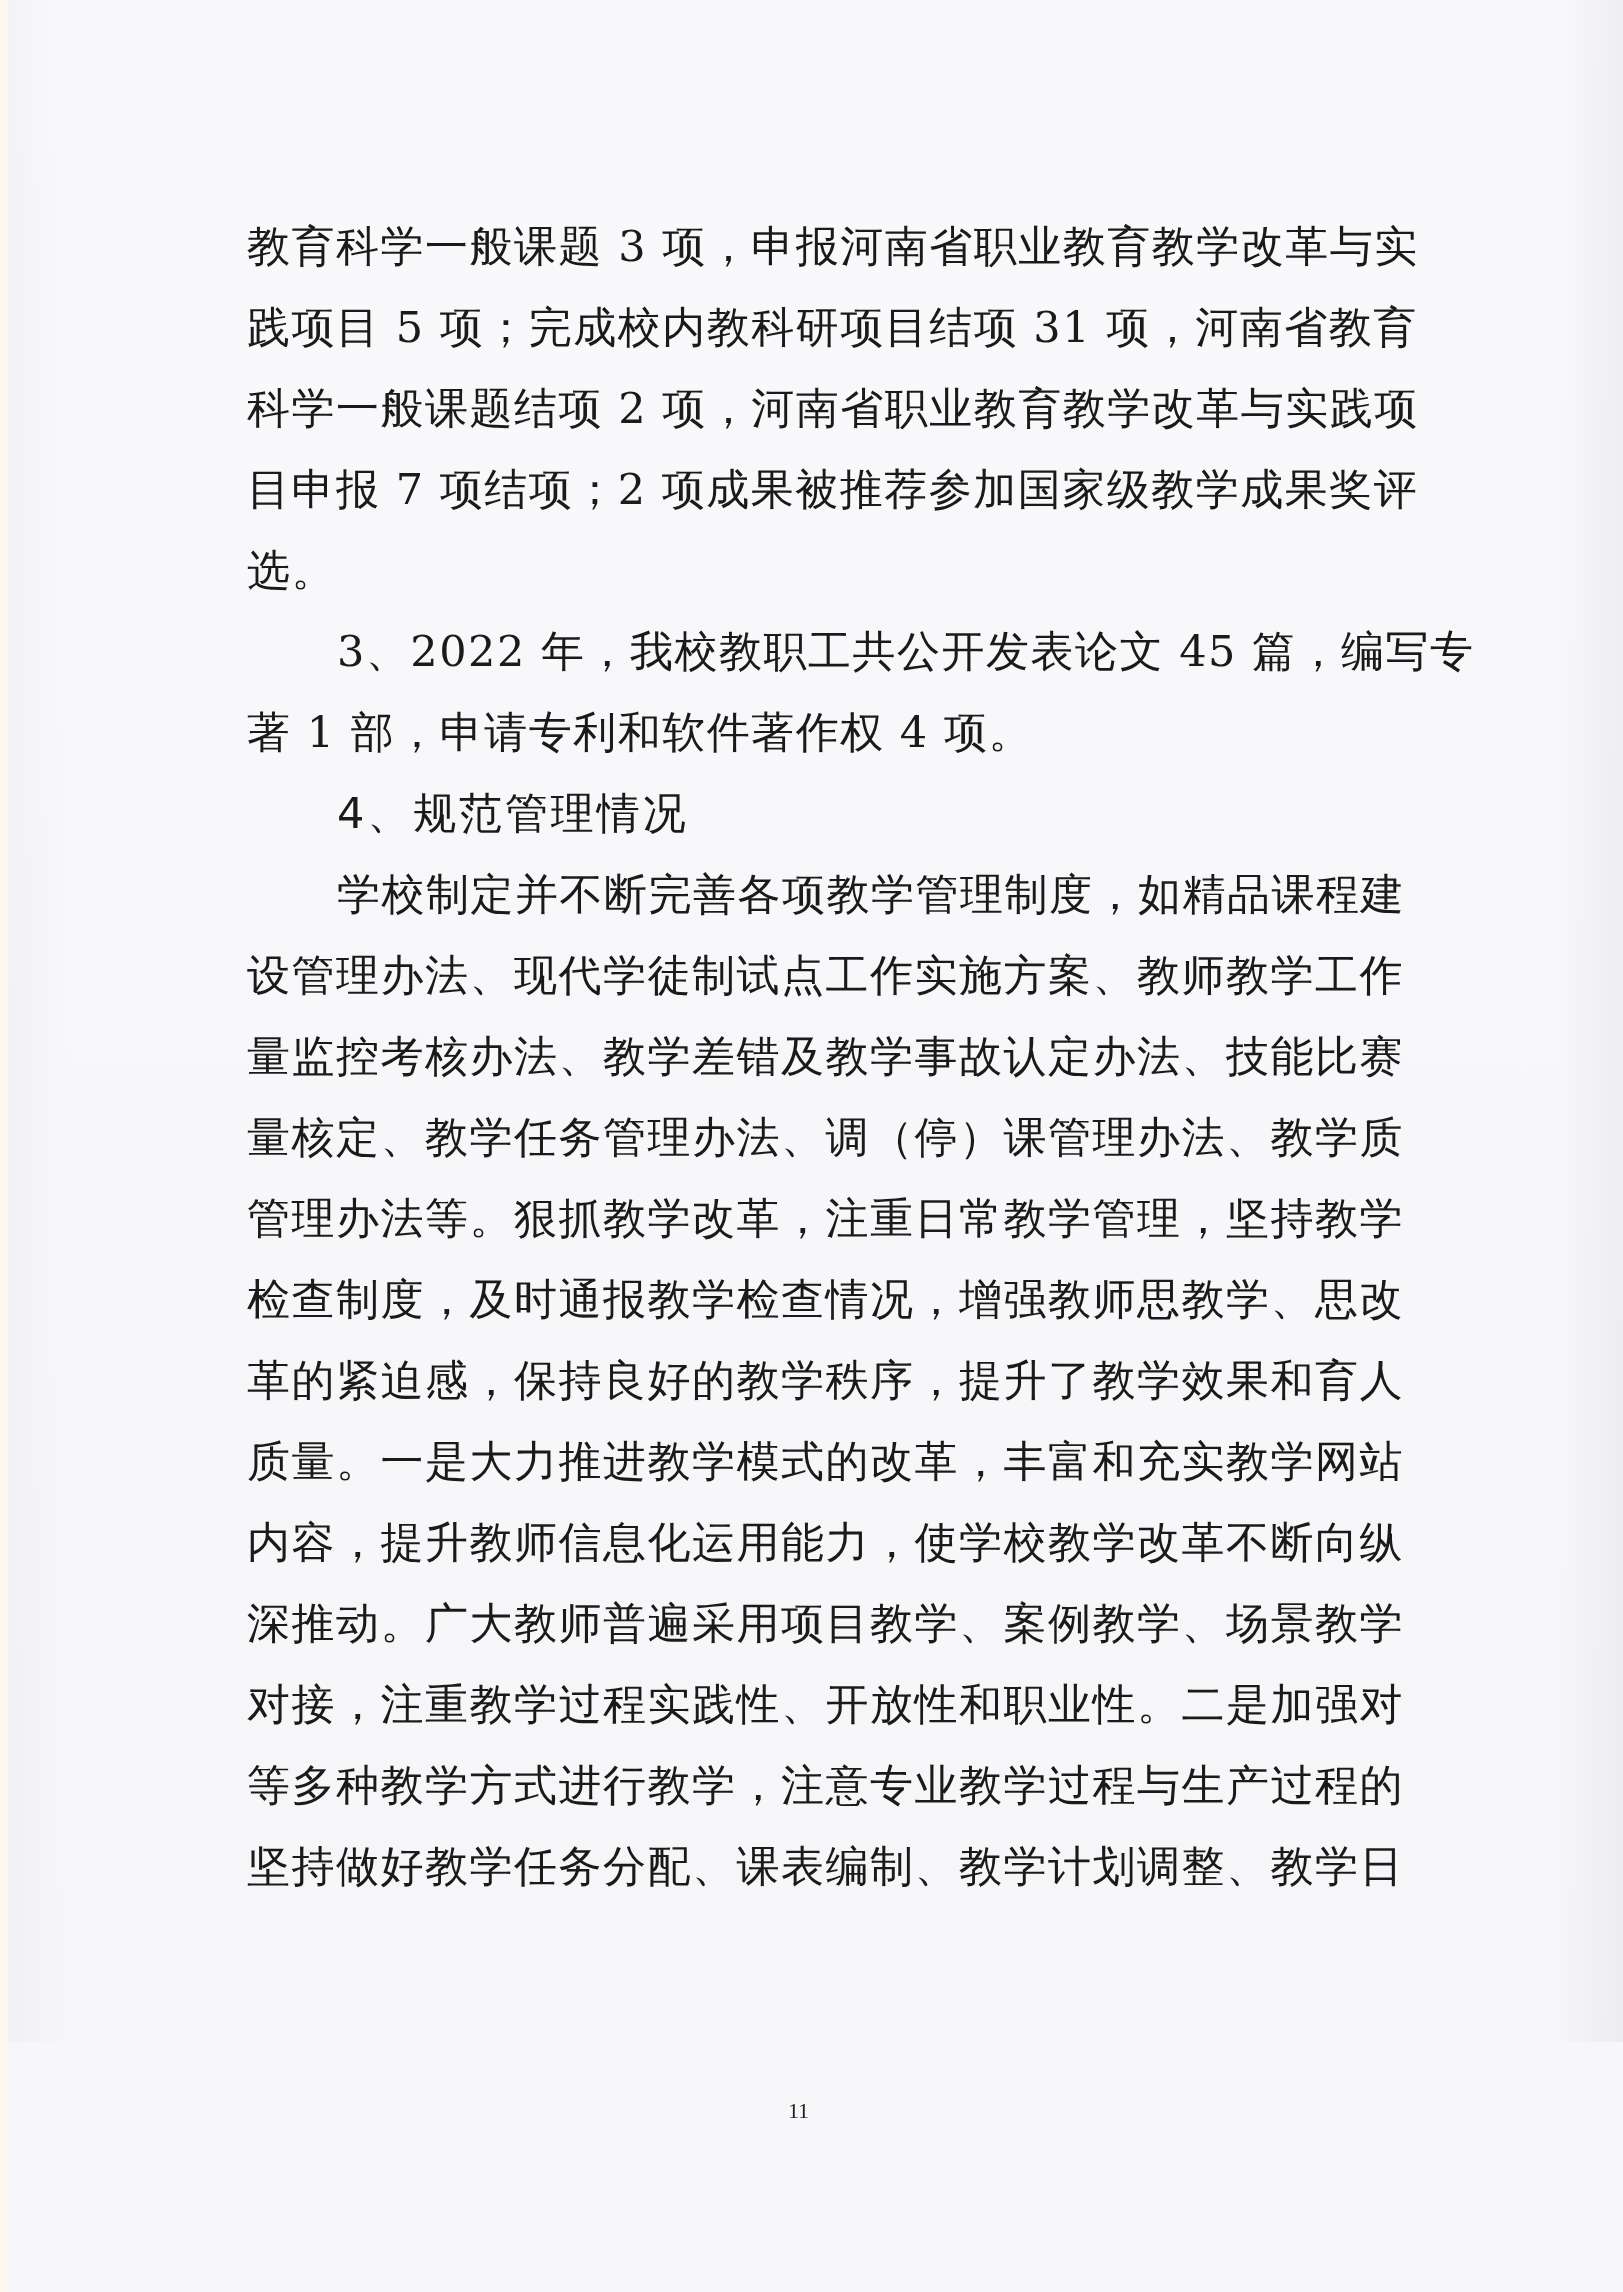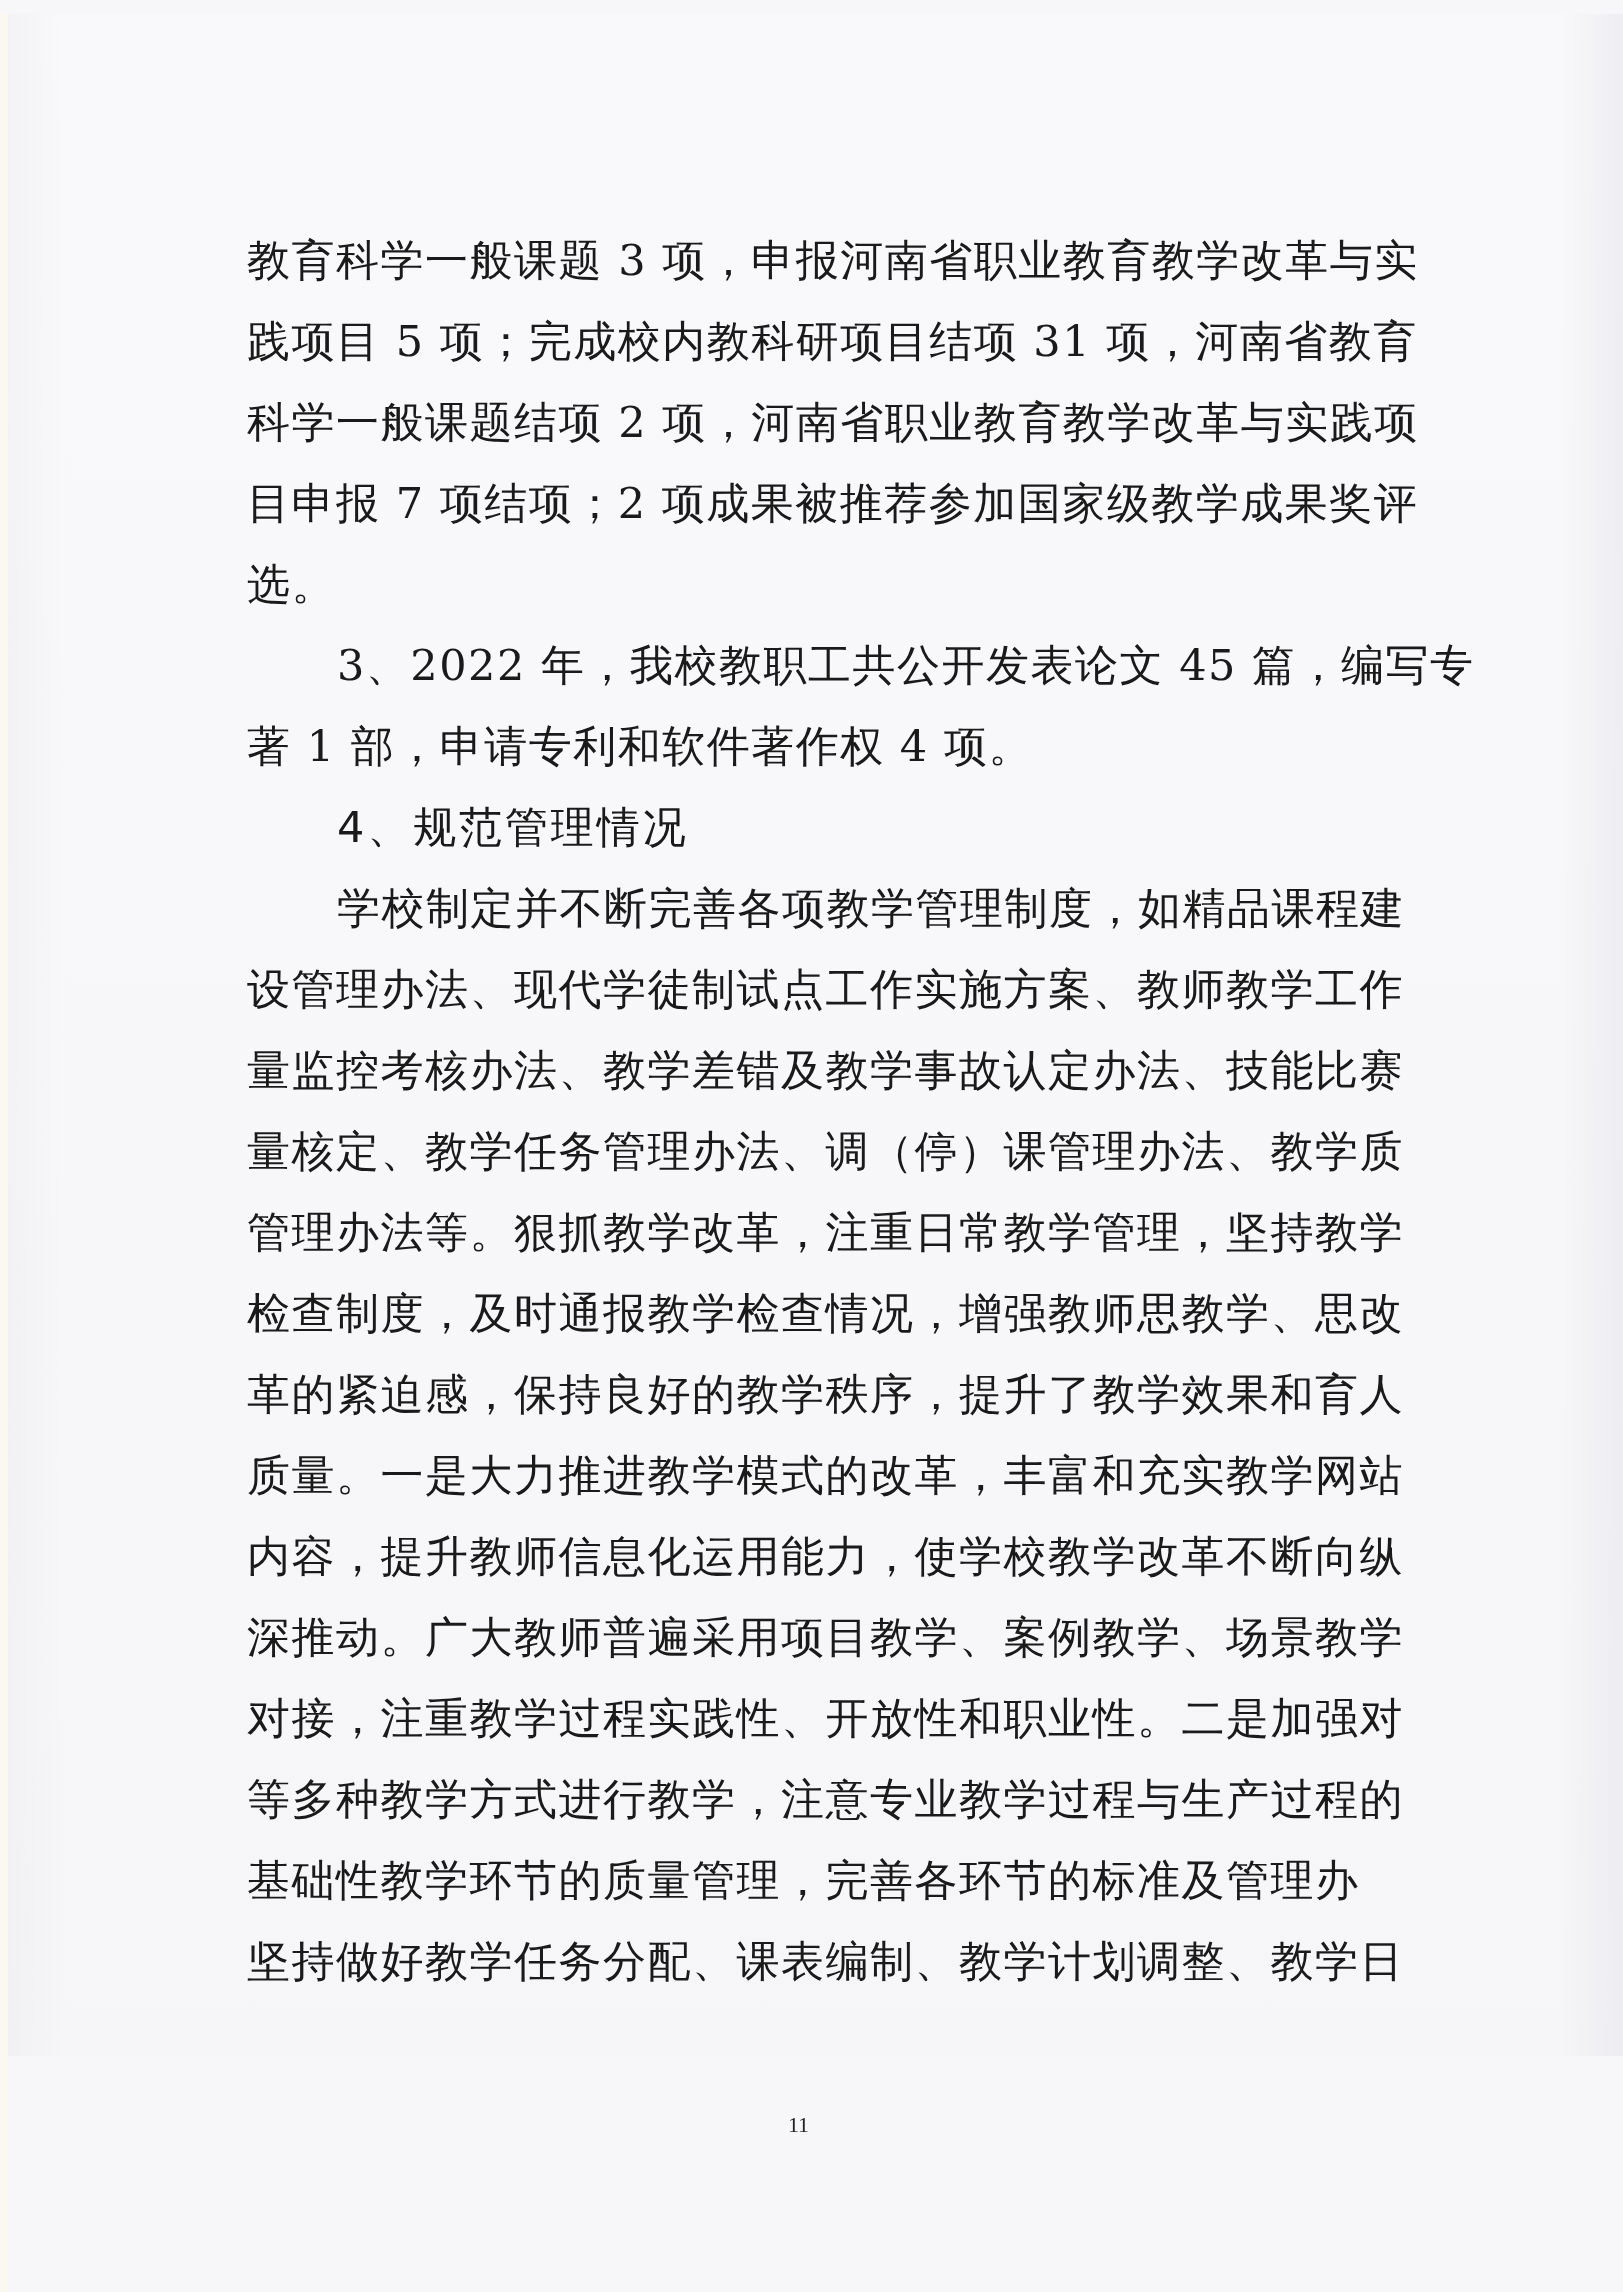--- a/index.html
+++ b/index.html
@@ -11,21 +11,21 @@
       height: 2293px;
       background: #f7f7f9;
       position: relative;
       overflow: hidden;
       font-family: "DejaVu Serif", "Liberation Serif", serif;
       color: #1a1a1a;
     }
     .page {
       position: absolute;
       left: 0;
-      top: 14px;
+      top: 0;
       width: 1623px;
       height: 2042px;
       background:
         linear-gradient(90deg, rgba(230,230,235,0.35) 0%, rgba(255,255,255,0) 4%, rgba(255,255,255,0) 96%, rgba(225,225,232,0.45) 100%),
         linear-gradient(180deg, #f9f9fb 0%, #f6f6f8 100%);
     }
     .left-edge {
       position: absolute;
       left: 0;
       top: 0;
@@ -92,19 +92,18 @@
     <div class="line">量监控考核办法、教学差错及教学事故认定办法、技能比赛</div>
     <div class="line">量核定、教学任务管理办法、调（停）课管理办法、教学质</div>
     <div class="line">管理办法等。狠抓教学改革，注重日常教学管理，坚持教学</div>
     <div class="line">检查制度，及时通报教学检查情况，增强教师思教学、思改</div>
     <div class="line">革的紧迫感，保持良好的教学秩序，提升了教学效果和育人</div>
     <div class="line">质量。一是大力推进教学模式的改革，丰富和充实教学网站</div>
     <div class="line">内容，提升教师信息化运用能力，使学校教学改革不断向纵</div>
     <div class="line">深推动。广大教师普遍采用项目教学、案例教学、场景教学</div>
     <div class="line">对接，注重教学过程实践性、开放性和职业性。二是加强对</div>
     <div class="line">等多种教学方式进行教学，注意专业教学过程与生产过程的</div>
-    <div class="line last">基础性教学环节的质量管理，完善各环节的标准及管理办</div>
     <div class="line">坚持做好教学任务分配、课表编制、教学计划调整、教学日</div>
   </div>
 
   <div class="page-number">11</div>
 </div>
 
 
 </body></html>

